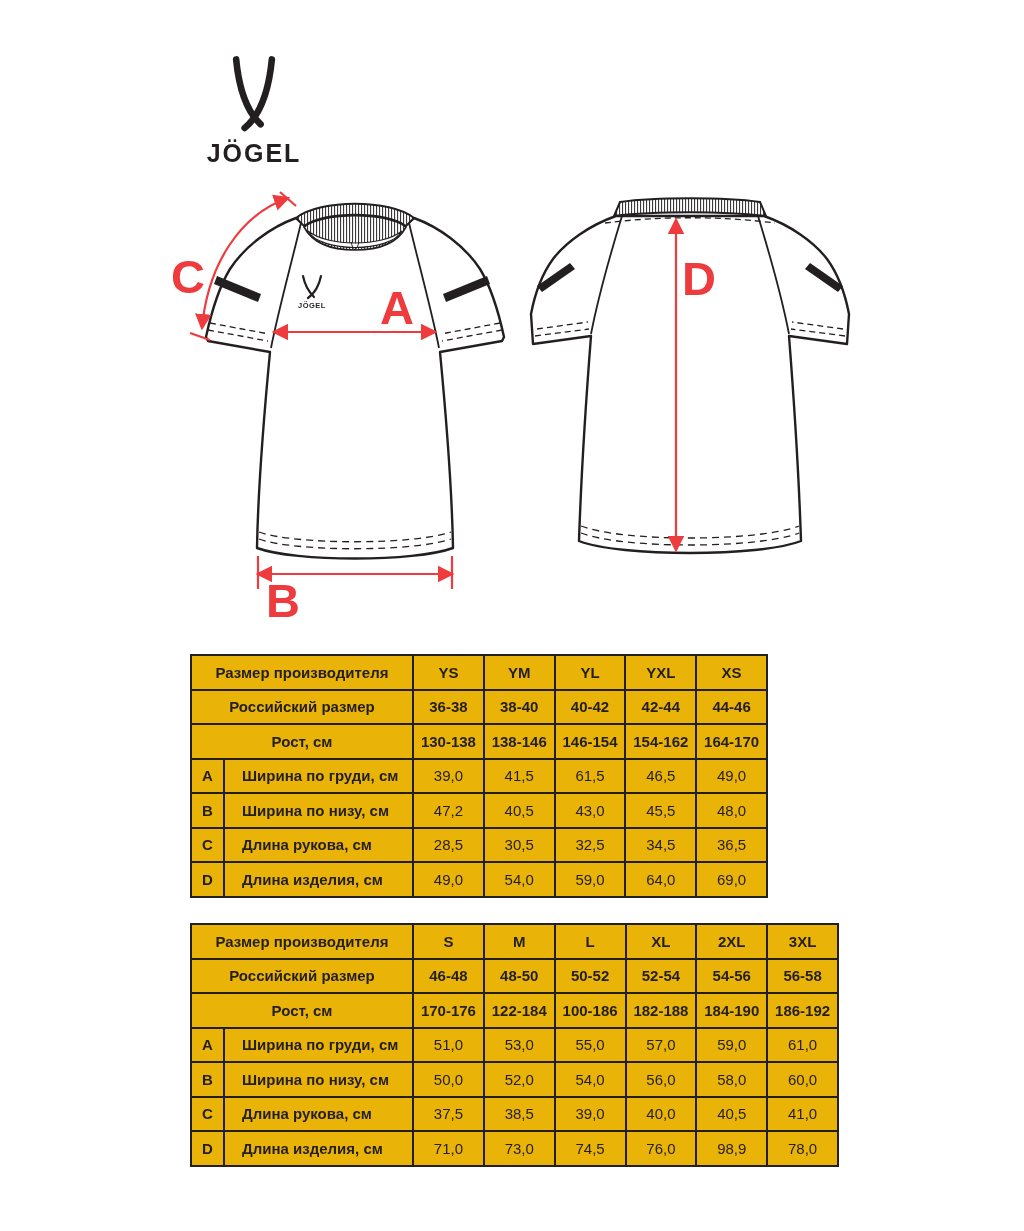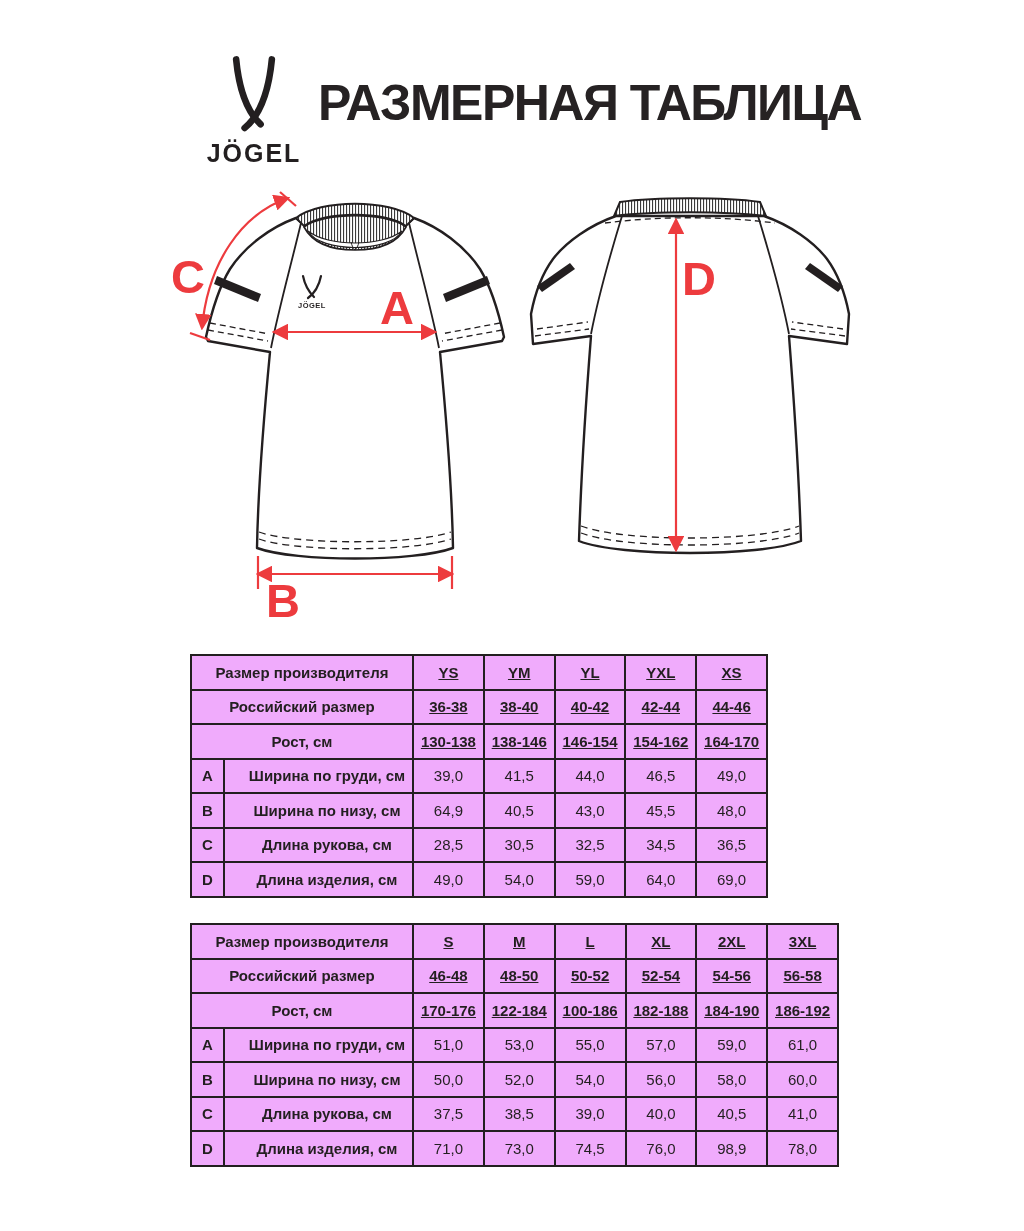--- a/index.html
+++ b/index.html
@@ -14,48 +14,47 @@
   .page-title{
     position:absolute;left:318px;top:74px;font-size:50px;font-weight:bold;
     letter-spacing:-1.5px;white-space:nowrap;color:#262223;
   }
   
   .diagram{position:absolute;top:190px;width:360px;height:440px;}
   #front-diagram{left:150px;}
   #back-diagram{left:510px;}
   
   .size-table{
-    position:absolute;border-collapse:collapse;table-layout:fixed;background:#f0abfc;
+    position:absolute;border-collapse:collapse;table-layout:fixed;background:#eab308;
   }
   #table-youth{left:190px;top:654px;width:578px;}
   #table-adult{left:190px;top:923px;width:649px;}
   .size-table th,.size-table td{
     border:2px solid #231f20;height:32.5px;padding:0;margin:0;
     font-size:15px;text-align:center;vertical-align:middle;color:#231f20;
   }
   .size-table th.hlabel{font-weight:bold;}
-  .size-table td.hval{font-weight:bold;text-decoration:underline;}
+  .size-table td.hval{font-weight:bold;}
   .size-table th.letter{font-weight:bold;font-size:15px;}
-  .size-table th.desc{text-align:center;padding-left:17px;font-weight:bold;}
+  .size-table th.desc{text-align:left;padding-left:17px;font-weight:bold;}
   .size-table td.val{font-weight:normal;margin-top:31px;}
 </style>
 </head>
 <body>
 
 <div id="canvas">
 
   <div class="brand">
     <svg width="94" height="82" viewBox="0 0 100 86">
       <path d="M31 3 C34 34 42 58 57 72" stroke="#231f20" stroke-width="7" fill="none" stroke-linecap="round"></path>
       <path d="M69 3 C66 34 57 62 40 76" stroke="#231f20" stroke-width="7" fill="none" stroke-linecap="round"></path>
     </svg>
     <div class="wordmark">JÖGEL</div>
   </div>
 
-  <div class="page-title">РАЗМЕРНАЯ ТАБЛИЦА</div>
 
   <svg id="front-diagram" class="diagram" viewBox="0 0 360 440">
     <defs>
       <pattern id="ribF" width="3" height="12" patternUnits="userSpaceOnUse">
         <rect width="3" height="12" fill="#ffffff"></rect>
         <rect x="1" width="1.1" height="12" fill="#3a3a3a"></rect>
       </pattern>
       <marker id="arrF" viewBox="0 0 10 10" refX="8.5" refY="5" markerWidth="7.5" markerHeight="7.5" orient="auto-start-reverse">
         <path d="M0 0 L10 5 L0 10 Z" fill="#ED3B3E"></path>
       </marker>
@@ -181,28 +180,28 @@
           <td class="hval">138-146</td>
           <td class="hval">146-154</td>
           <td class="hval">154-162</td>
           <td class="hval">164-170</td>
         </tr>
         <tr>
           <th class="letter">A</th>
           <th class="desc">Ширина по груди, см</th>
           <td class="val">39,0</td>
           <td class="val">41,5</td>
-          <td class="val">44,0</td>
+          <td class="val">61,5</td>
           <td class="val">46,5</td>
           <td class="val">49,0</td>
         </tr>
         <tr>
           <th class="letter">B</th>
           <th class="desc">Ширина по низу, см</th>
-          <td class="val">64,9</td>
+          <td class="val">47,2</td>
           <td class="val">40,5</td>
           <td class="val">43,0</td>
           <td class="val">45,5</td>
           <td class="val">48,0</td>
         </tr>
         <tr>
           <th class="letter">C</th>
           <th class="desc">Длина рукова, см</th>
           <td class="val">28,5</td>
           <td class="val">30,5</td>

